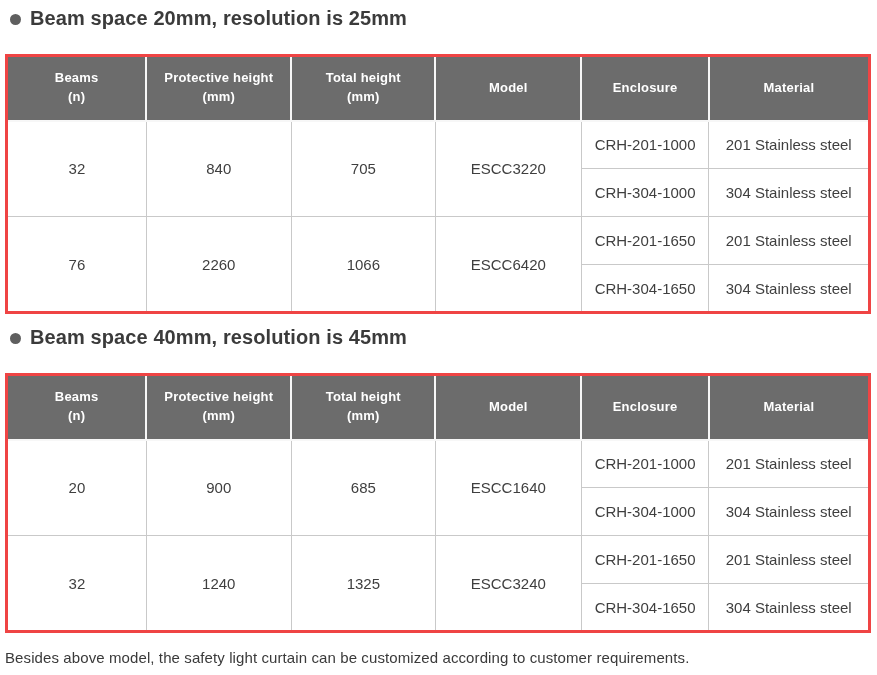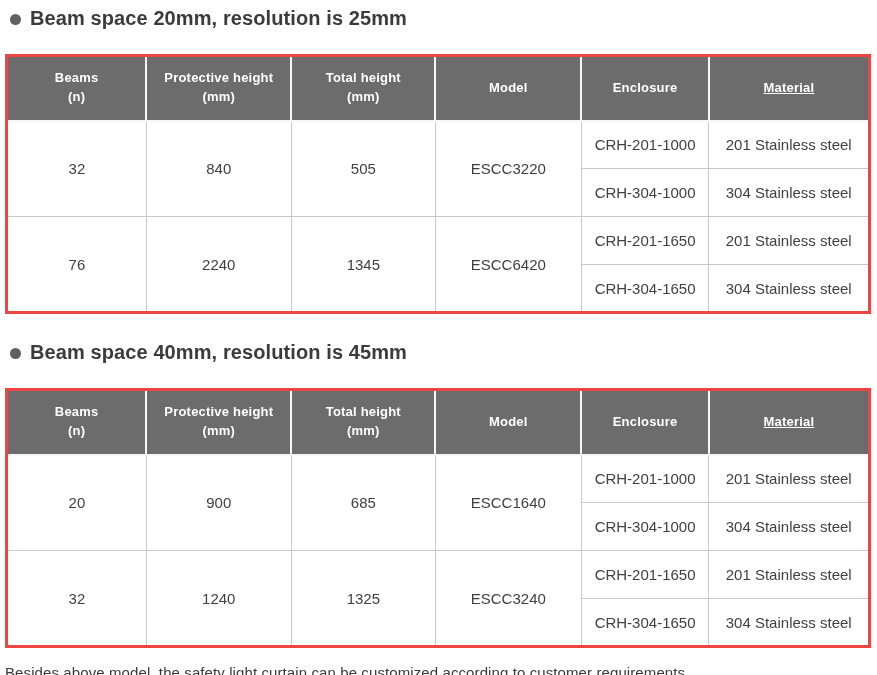--- a/index.html
+++ b/index.html
@@ -8,21 +8,21 @@
     background: #ffffff;
     font-family: "Liberation Sans", sans-serif;
   }
   body {
     width: 877px;
     height: 675px;
     box-sizing: border-box;
     padding: 4px 6px 0 5px;
     overflow: hidden;
   }
-  .section + .section { margin-top: 24px; }
+  .section + .section { margin-top: 9px; }
 
   .section-title {
     display: flex;
     align-items: center;
     margin: 0 0 22px 0;
     font-size: 20px;
     line-height: 28px;
     font-weight: bold;
     color: #3b3b3b;
     letter-spacing: 0.1px;
@@ -49,21 +49,21 @@
     color: #ffffff;
     font-size: 13px;
     font-weight: bold;
     text-align: center;
     vertical-align: middle;
     letter-spacing: 0.2px;
     border-right: 2px solid #f7f7f7;
     border-bottom: 2px solid #f7f7f7;
     padding: 0 4px;
   }
-  .spec-table th:last-child { border-right: 1px solid #b7b7b7; text-decoration: underline; }
+  .spec-table th:last-child { border-right: 1px solid #b7b7b7; }
   .spec-table thead tr { height: 65px; }
   .spec-table th span { display: block; line-height: 1.45; }
   .spec-table th span:empty { display: none; }
 
   .spec-table td {
     border: 1px solid #c9c9c9;
     text-align: center;
     vertical-align: middle;
     font-size: 15px;
     color: #3f3f3f;
@@ -121,33 +121,33 @@
         <th>
           <span>Material</span>
 
         </th>
       </tr>
     </thead>
     <tbody>
       <tr>
         <td rowspan="2">32</td>
         <td rowspan="2">840</td>
-        <td rowspan="2">505</td>
+        <td rowspan="2">705</td>
         <td rowspan="2">ESCC3220</td>
         <td>CRH-201-1000</td>
         <td>201 Stainless steel</td>
       </tr>
       <tr>
         <td>CRH-304-1000</td>
         <td>304 Stainless steel</td>
       </tr>
       <tr>
         <td rowspan="2">76</td>
-        <td rowspan="2">2240</td>
-        <td rowspan="2">1345</td>
+        <td rowspan="2">2260</td>
+        <td rowspan="2">1066</td>
         <td rowspan="2">ESCC6420</td>
         <td>CRH-201-1650</td>
         <td>201 Stainless steel</td>
       </tr>
       <tr>
         <td>CRH-304-1650</td>
         <td>304 Stainless steel</td>
       </tr>
     </tbody>
   </table>

